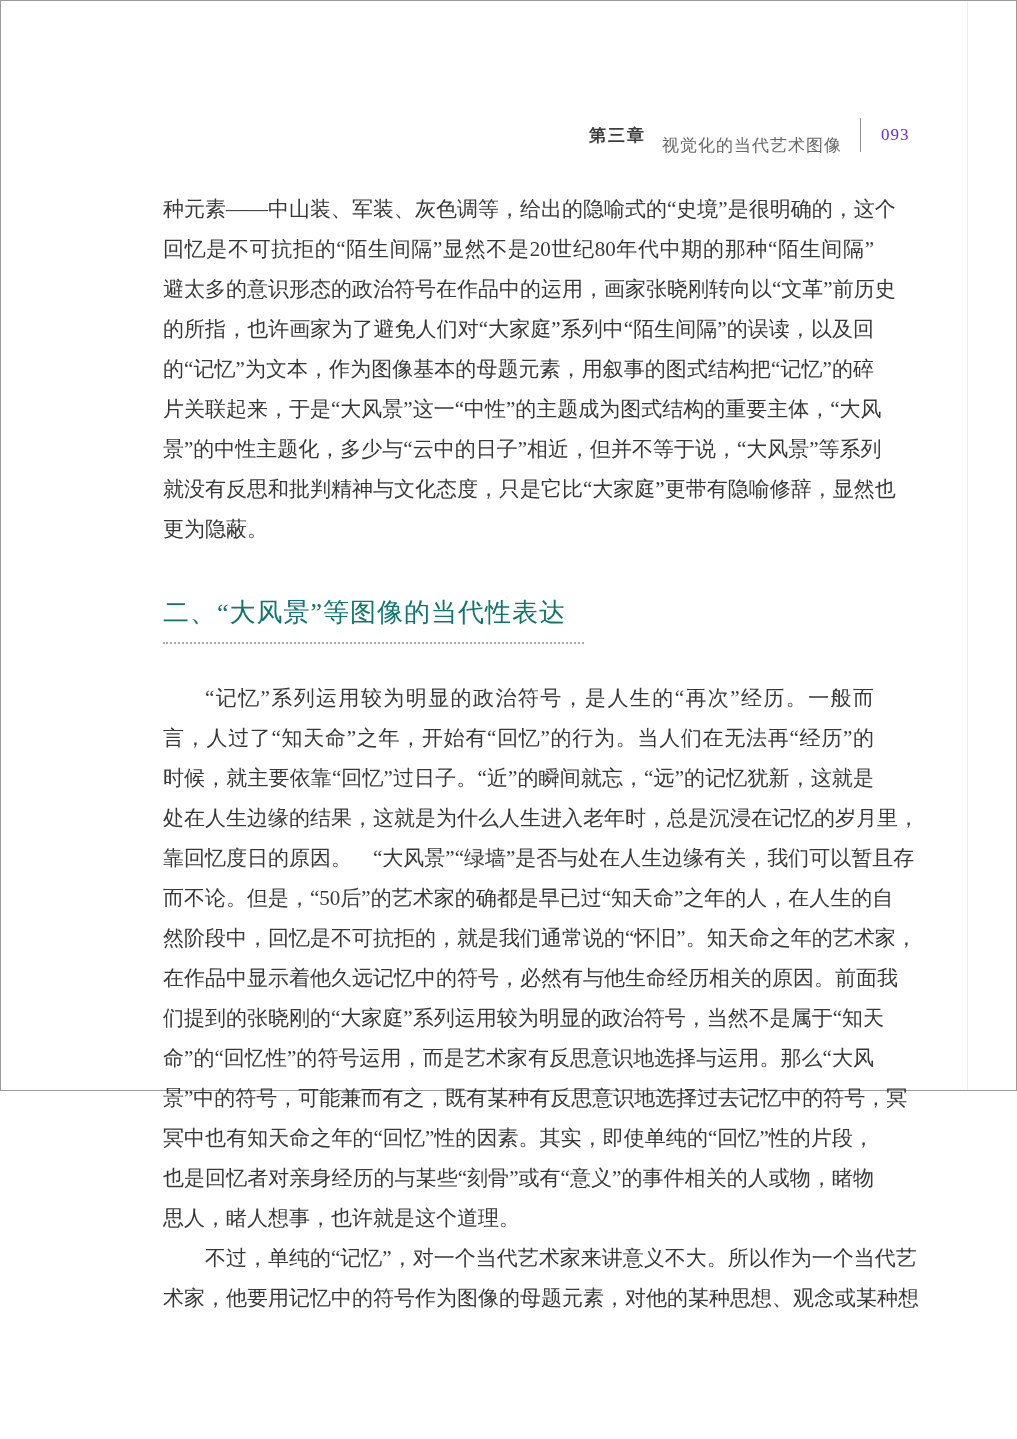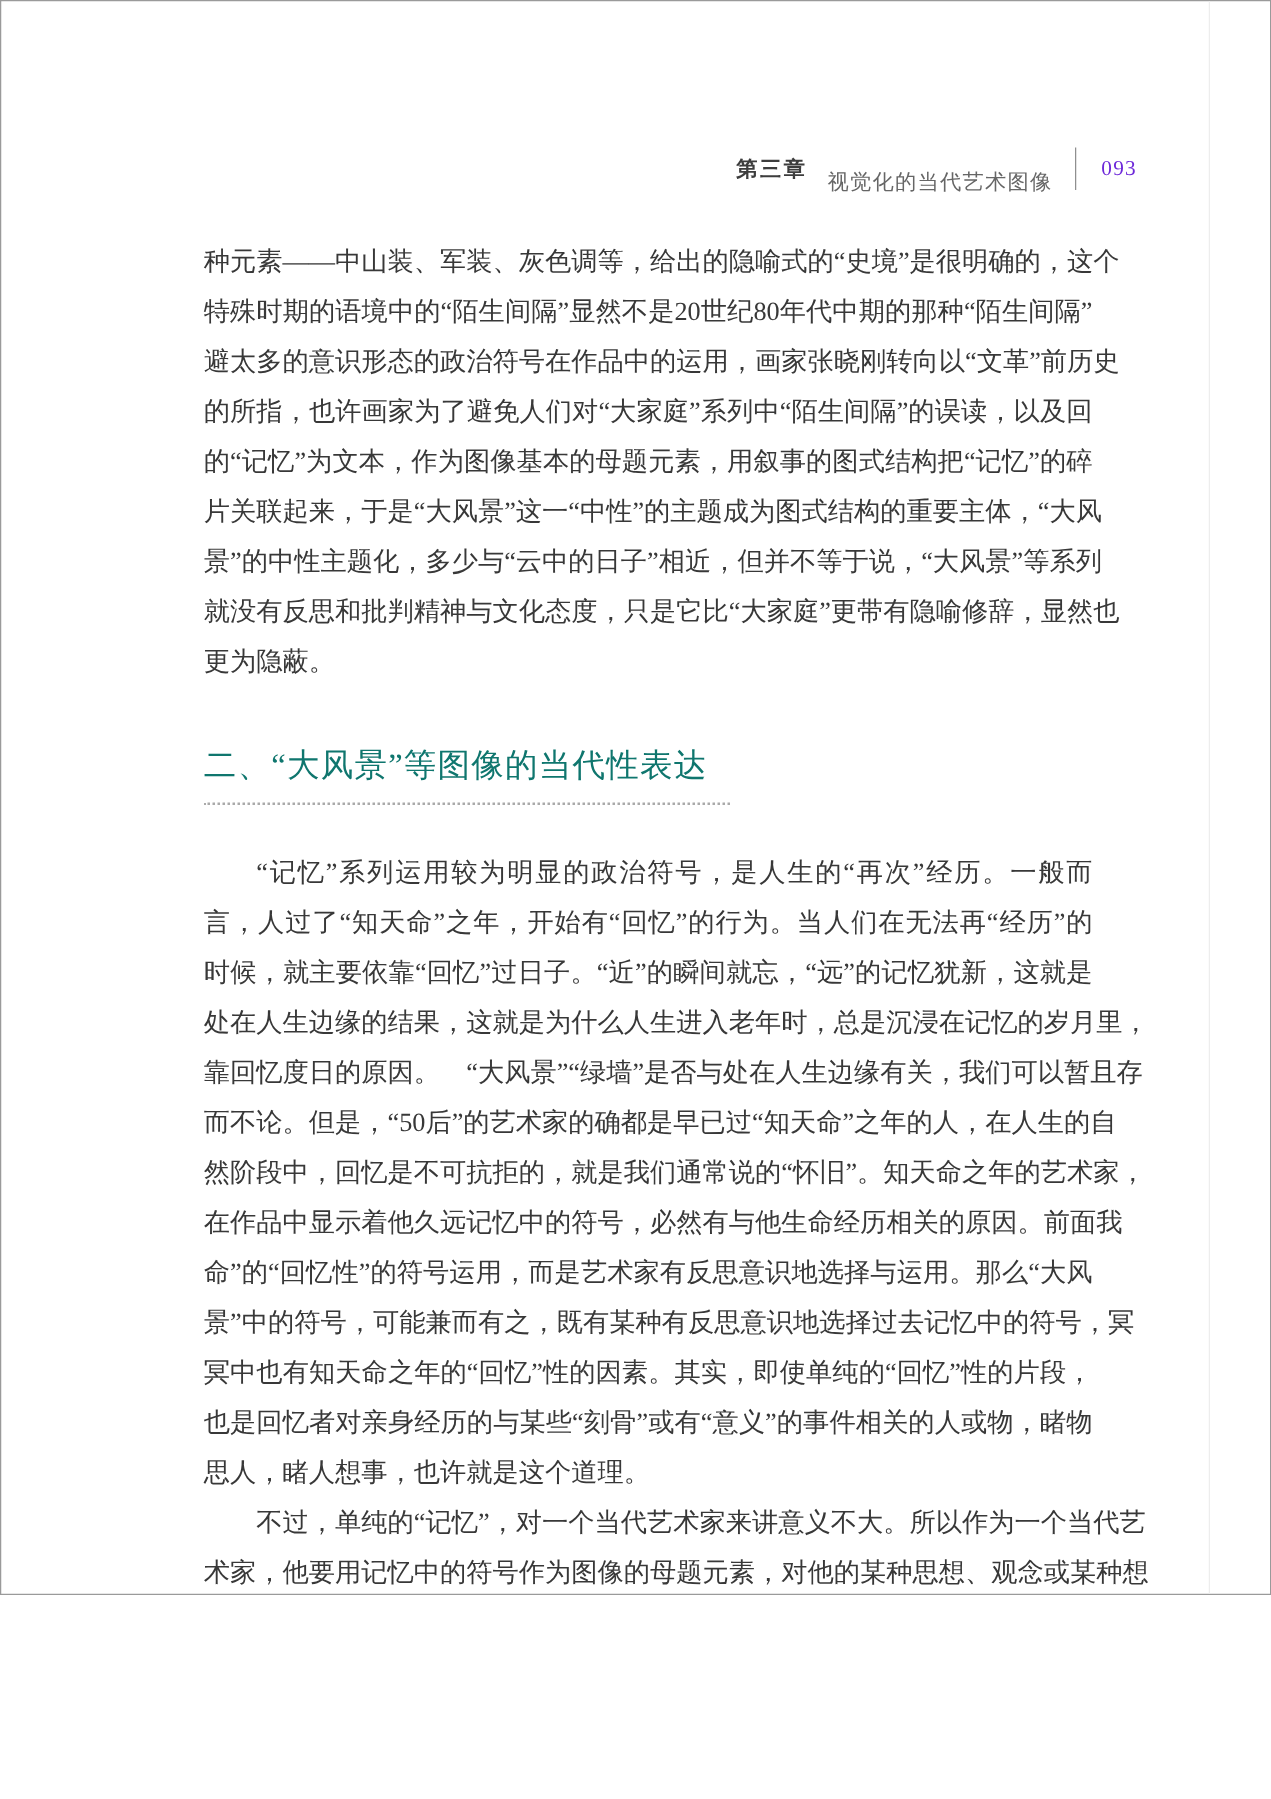--- a/index.html
+++ b/index.html
@@ -8,21 +8,21 @@
     width: 1017px;
     height: 1439px;
     font-family: "Liberation Serif", "DejaVu Serif", serif;
     position: relative;
     overflow: hidden;
   }
   .page {
     position: absolute;
     left: 0; top: 0;
     width: 1017px;
-    height: 1276px;
+    height: 1091px;
     background: #ffffff;
     border: 1px solid #9a9a9a;
     text-decoration: underline;
   }
   
   .scan-seam {
     position: absolute;
     top: 0;
     left: 966px;
     width: 1px;
@@ -108,39 +108,40 @@
   <header class="page-header">
     <span class="chapter">第三章</span>
     <span class="running-title">视觉化的当代艺术图像</span>
     <span class="header-sep"></span>
     <span class="page-number">093</span>
   </header>
 
   <main class="content">
       <div>
         <div class="text-line">种元素——中山装、军装、灰色调等，给出的隐喻式的“史境”是很明确的，这个</div>
-        <div class="text-line">特殊时期的语境中的“陌生间隔”显然不是20世纪80年代中期的那种“陌生间隔”</div>
+        <div class="text-line">回忆是不可抗拒的“陌生间隔”显然不是20世纪80年代中期的那种“陌生间隔”</div>
         <div class="text-line">避太多的意识形态的政治符号在作品中的运用，画家张晓刚转向以“文革”前历史</div>
         <div class="text-line">的所指，也许画家为了避免人们对“大家庭”系列中“陌生间隔”的误读，以及回</div>
         <div class="text-line">的“记忆”为文本，作为图像基本的母题元素，用叙事的图式结构把“记忆”的碎</div>
         <div class="text-line">片关联起来，于是“大风景”这一“中性”的主题成为图式结构的重要主体，“大风</div>
         <div class="text-line">景”的中性主题化，多少与“云中的日子”相近，但并不等于说，“大风景”等系列</div>
         <div class="text-line">就没有反思和批判精神与文化态度，只是它比“大家庭”更带有隐喻修辞，显然也</div>
         <div class="text-line short-end">更为隐蔽。</div>
       </div>
       <div class="heading-wrap"><h2 class="section-heading">二、“大风景”等图像的当代性表达</h2></div>
       <div>
         <div class="text-line indent">“记忆”系列运用较为明显的政治符号，是人生的“再次”经历。一般而</div>
         <div class="text-line">言，人过了“知天命”之年，开始有“回忆”的行为。当人们在无法再“经历”的</div>
         <div class="text-line">时候，就主要依靠“回忆”过日子。“近”的瞬间就忘，“远”的记忆犹新，这就是</div>
         <div class="text-line">处在人生边缘的结果，这就是为什么人生进入老年时，总是沉浸在记忆的岁月里，</div>
         <div class="text-line">靠回忆度日的原因。　“大风景”“绿墙”是否与处在人生边缘有关，我们可以暂且存</div>
         <div class="text-line">而不论。但是，“50后”的艺术家的确都是早已过“知天命”之年的人，在人生的自</div>
         <div class="text-line">然阶段中，回忆是不可抗拒的，就是我们通常说的“怀旧”。知天命之年的艺术家，</div>
         <div class="text-line">在作品中显示着他久远记忆中的符号，必然有与他生命经历相关的原因。前面我</div>
+        <div class="text-line">们提到的张晓刚的“大家庭”系列运用较为明显的政治符号，当然不是属于“知天</div>
         <div class="text-line">命”的“回忆性”的符号运用，而是艺术家有反思意识地选择与运用。那么“大风</div>
         <div class="text-line">景”中的符号，可能兼而有之，既有某种有反思意识地选择过去记忆中的符号，冥</div>
         <div class="text-line">冥中也有知天命之年的“回忆”性的因素。其实，即使单纯的“回忆”性的片段，</div>
         <div class="text-line">也是回忆者对亲身经历的与某些“刻骨”或有“意义”的事件相关的人或物，睹物</div>
         <div class="text-line short-end">思人，睹人想事，也许就是这个道理。</div>
       </div>
       <div>
         <div class="text-line indent">不过，单纯的“记忆”，对一个当代艺术家来讲意义不大。所以作为一个当代艺</div>
         <div class="text-line">术家，他要用记忆中的符号作为图像的母题元素，对他的某种思想、观念或某种想</div>
       </div>

